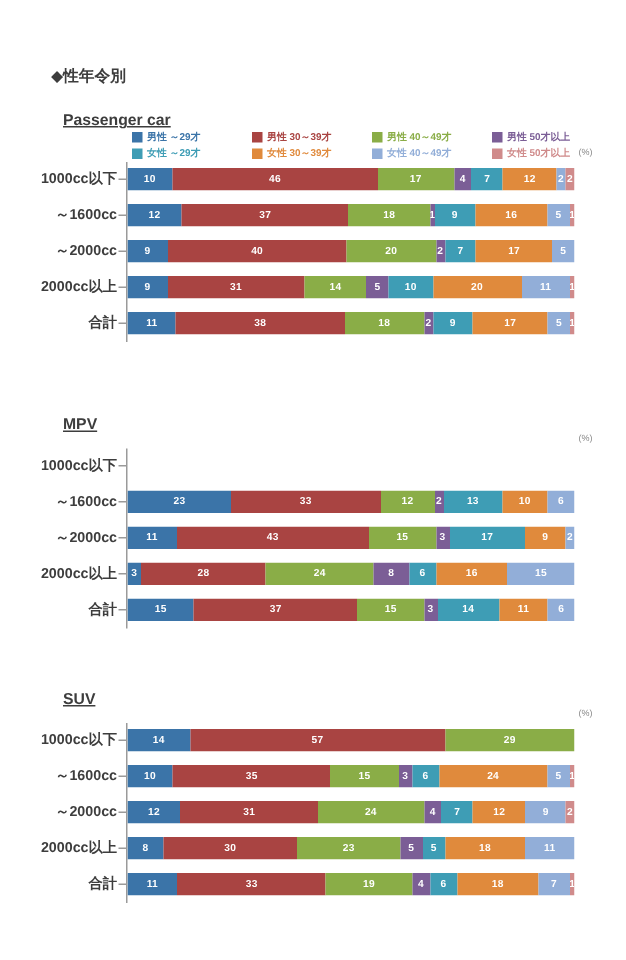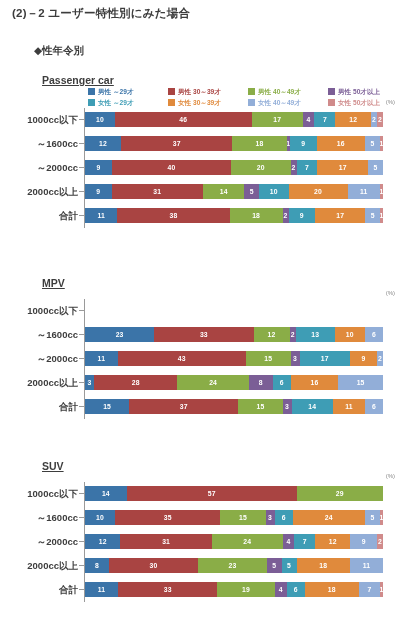--- a/index.html
+++ b/index.html
@@ -152,21 +152,20 @@
     line-height: 9px;
     white-space: nowrap;
     letter-spacing: 0.2px;
   }
 </style>
 </head>
 <body>
 
 <div class="page">
 
-  <div class="page-title">(2)－2 ユーザー特性別にみた場合</div>
 
   <div class="section-heading" style="top:44px;">◆性年令別</div>
 
   <div id="charts-root">
       <div class="chart-block" style="top: 74px;">
         <div class="chart-title">Passenger car</div>
         <div class="legend" style="top: 12px;">
           <div class="legend-row">
             <div class="legend-item">
               <span class="legend-swatch" style="background: rgb(59, 116, 168);"></span>

